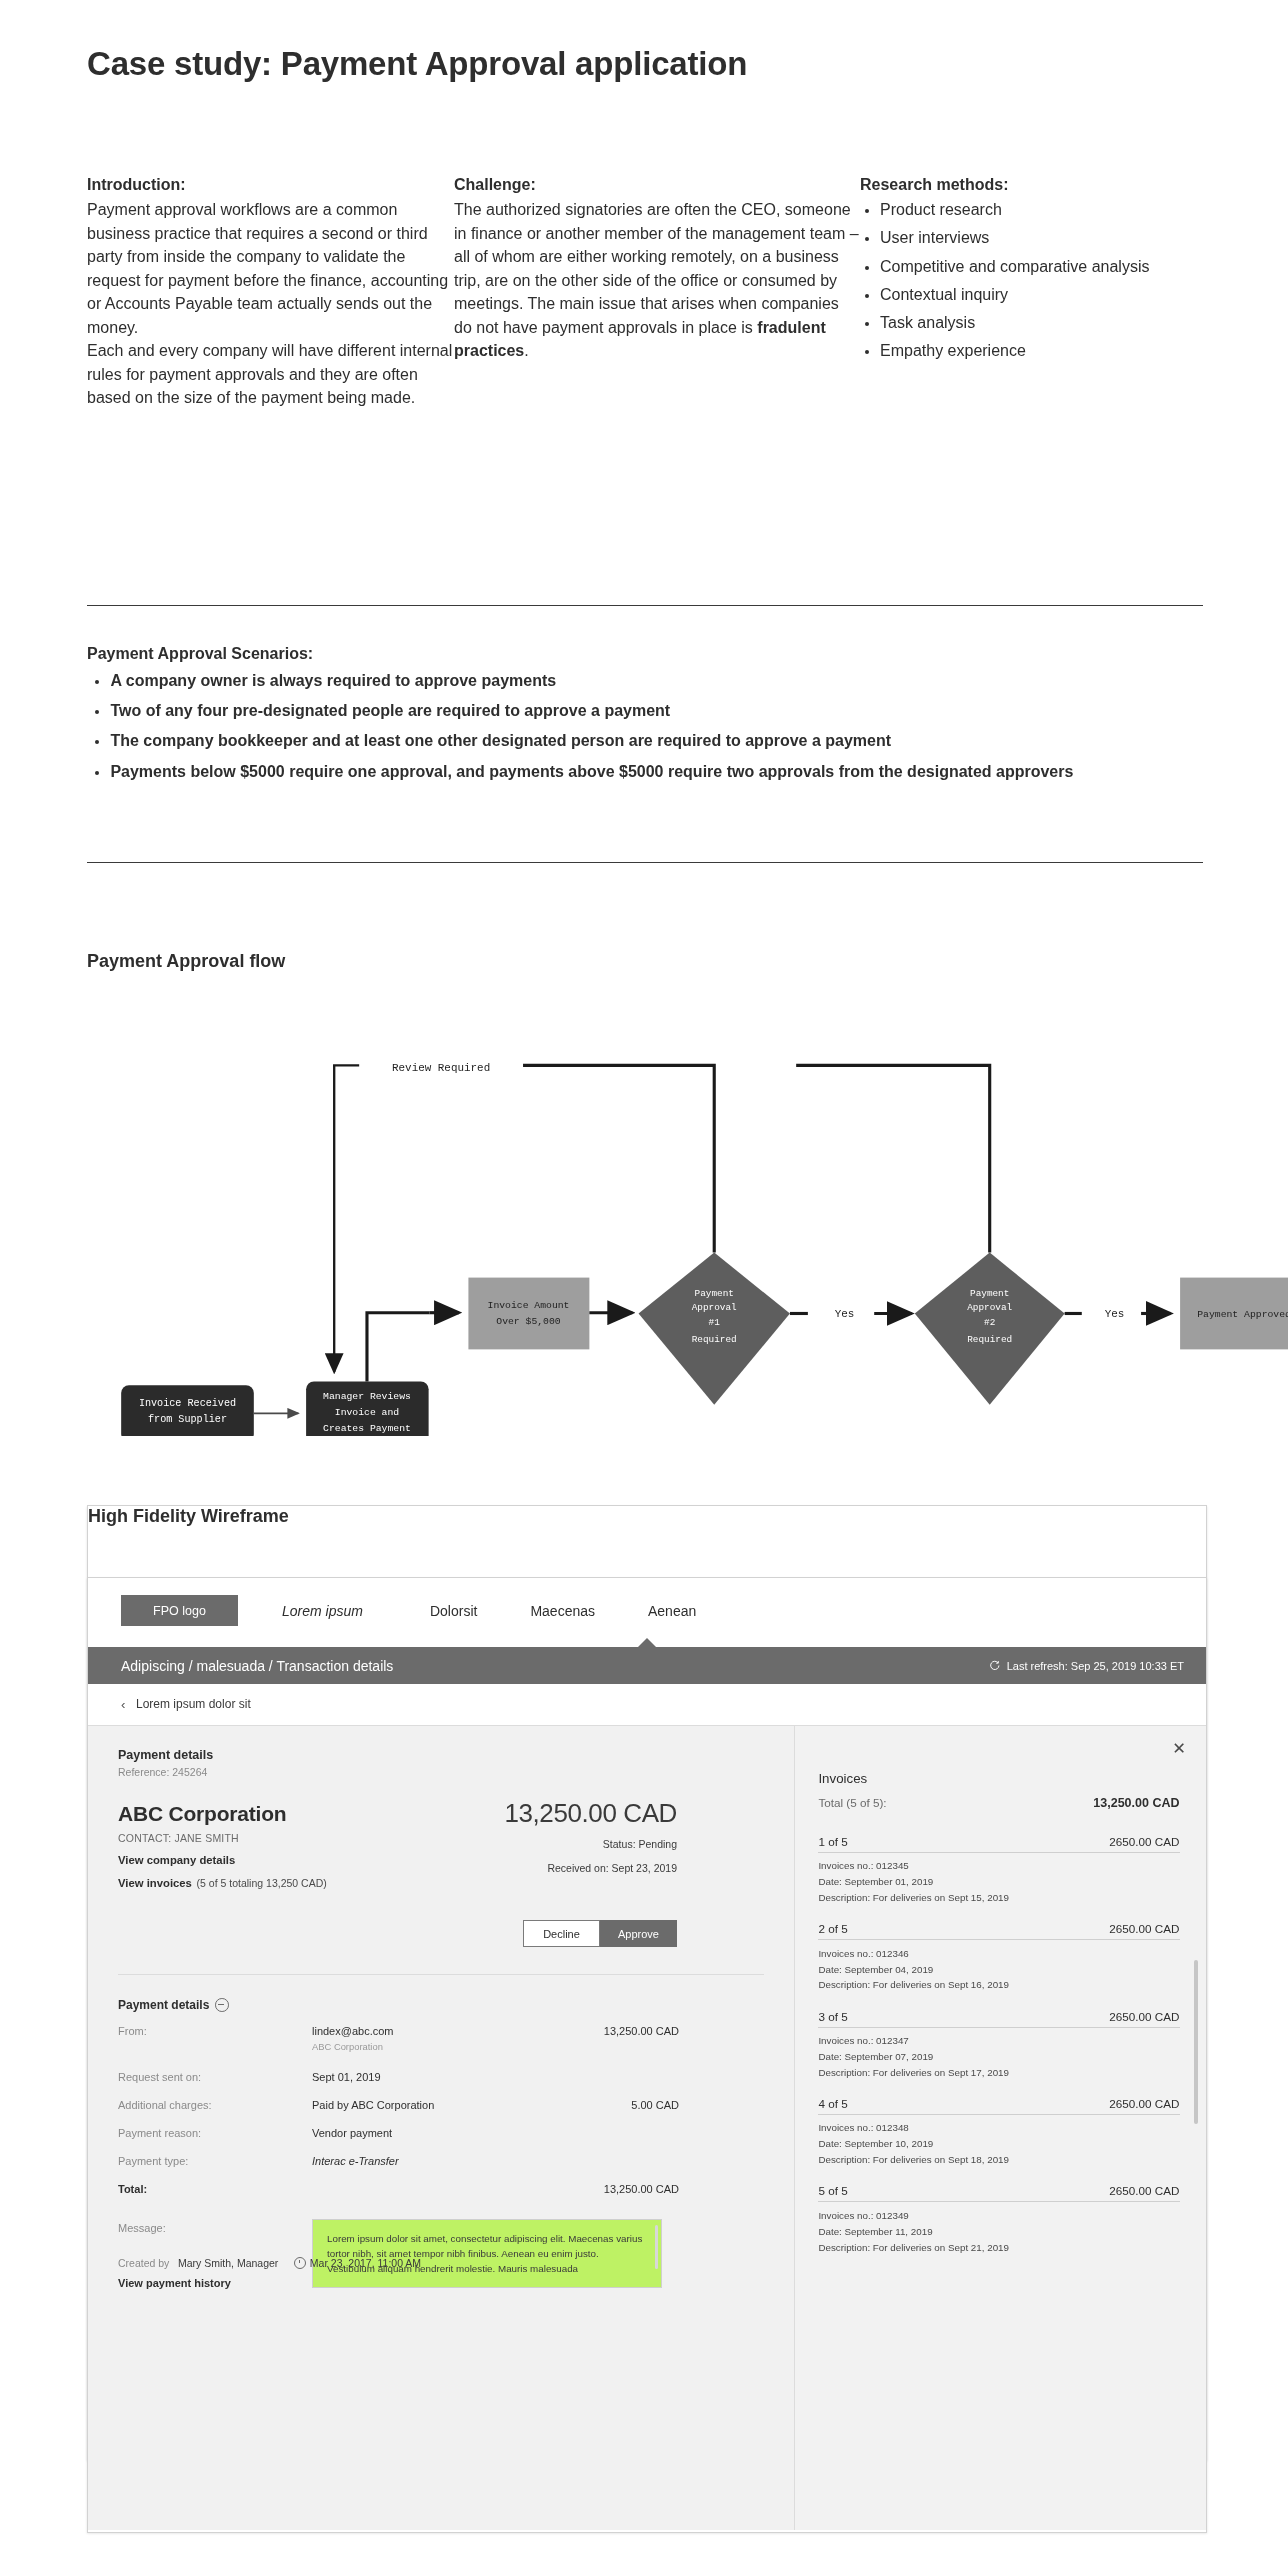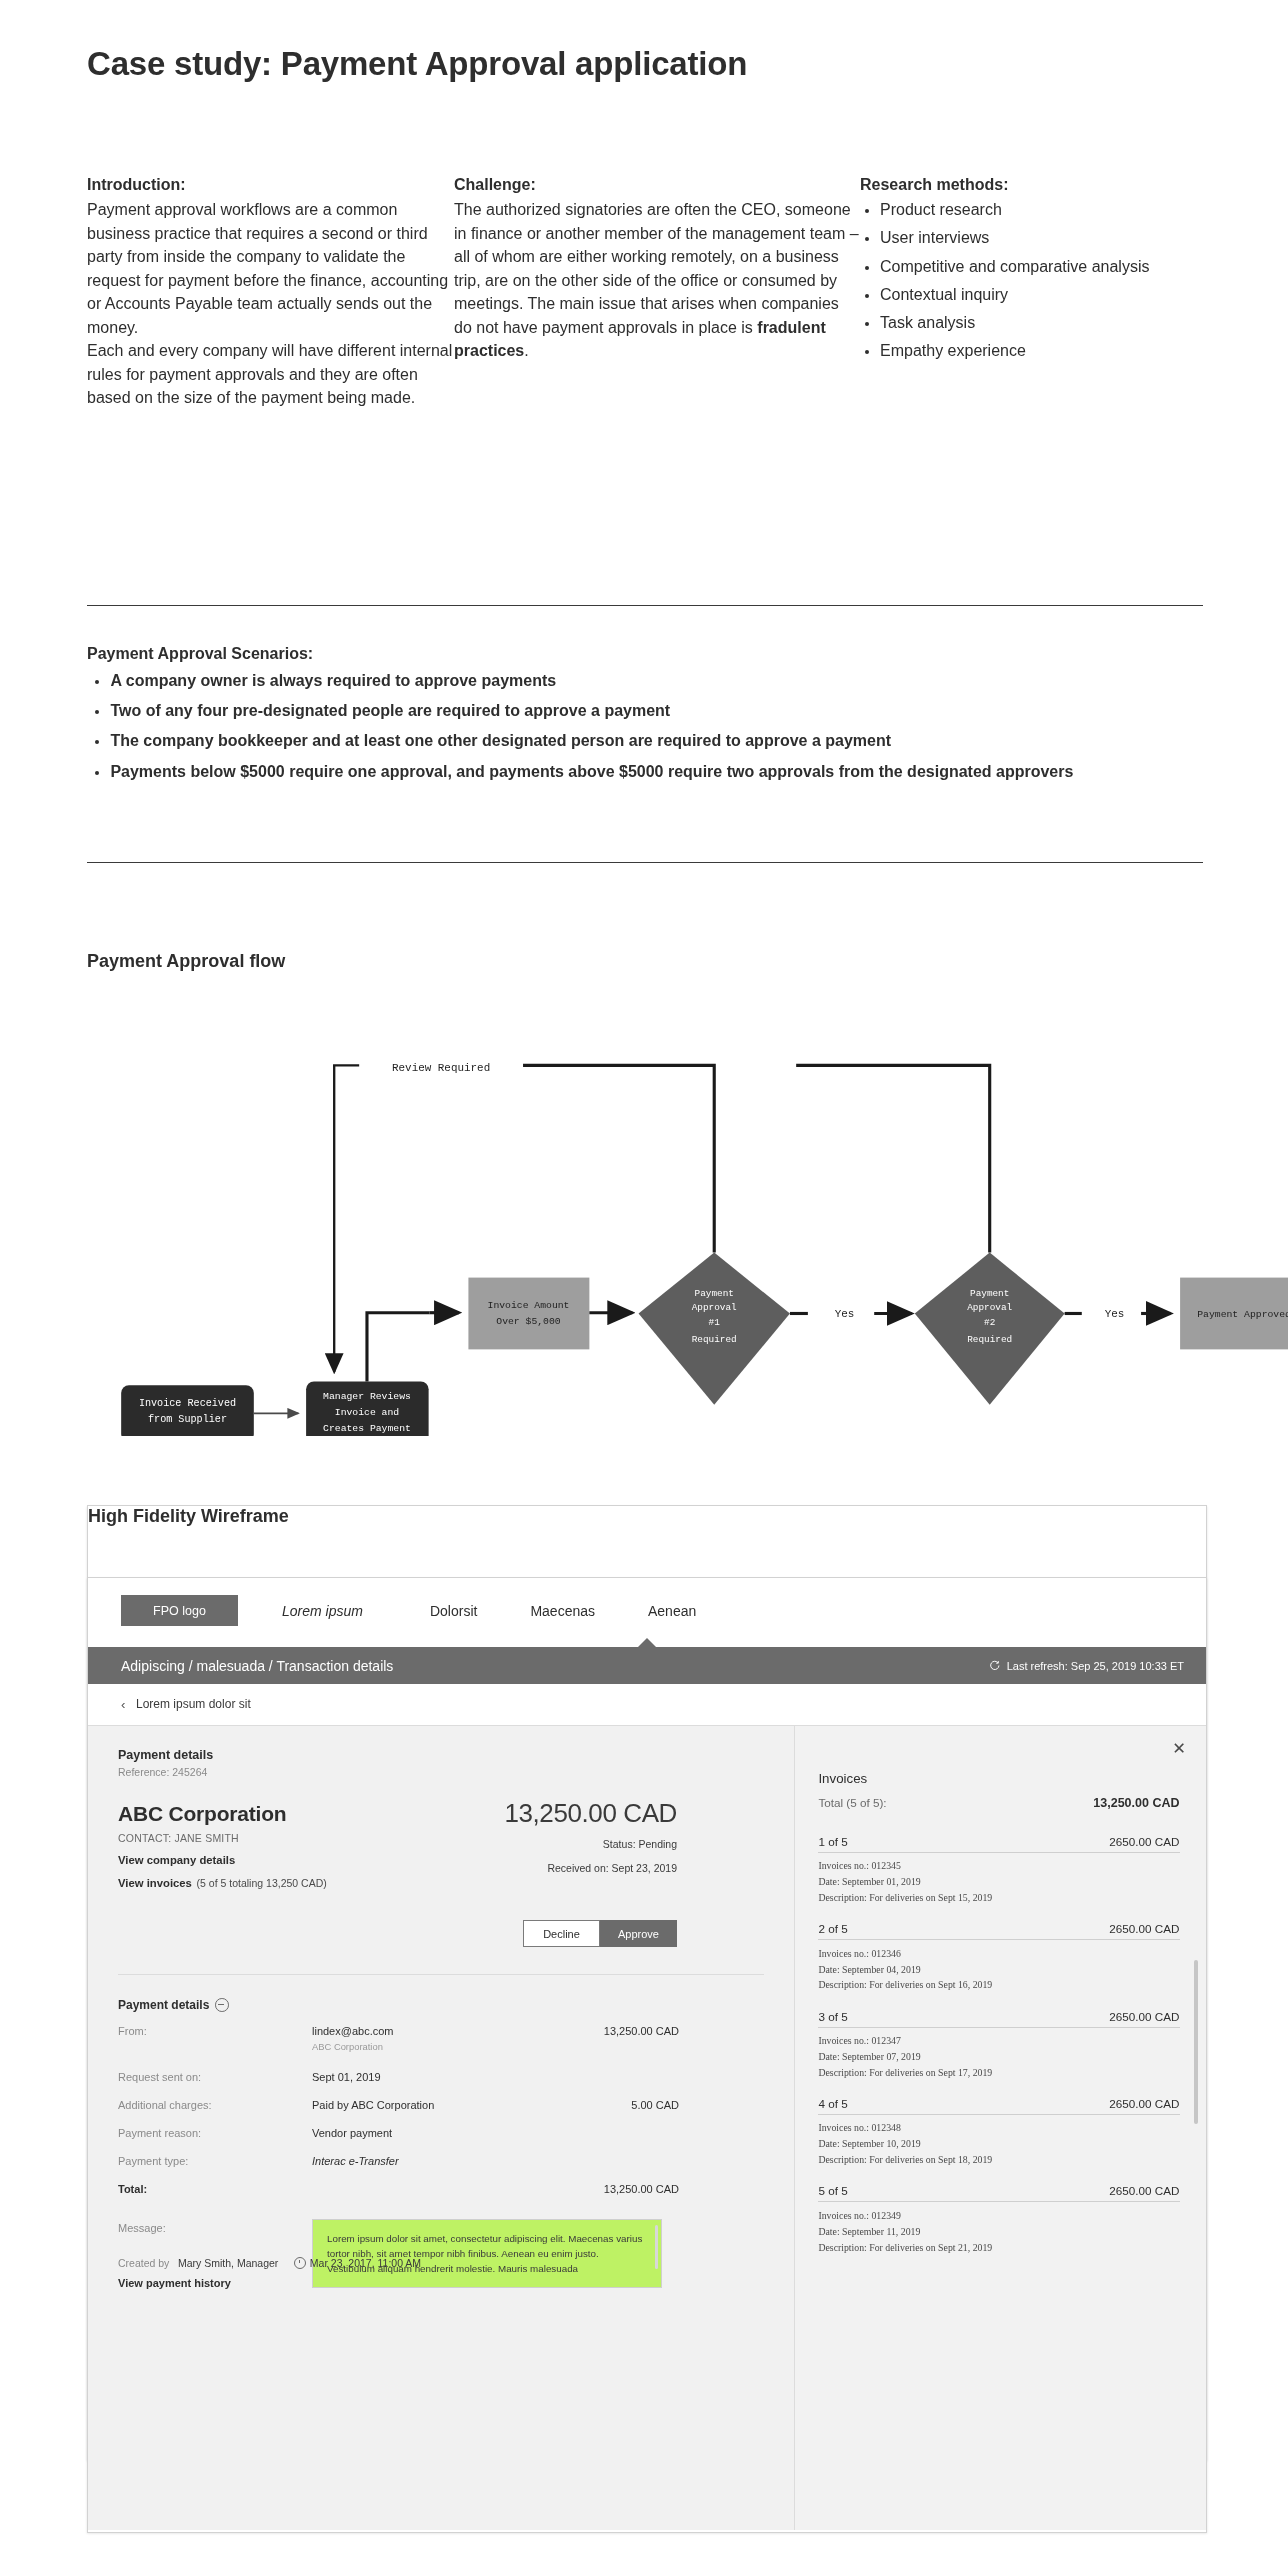--- a/index.html
+++ b/index.html
@@ -164,21 +164,21 @@
   .inv-h{ position:absolute; left:23.4px; top:45px; font-size:13.3px; color:#2e2e2e; }
   .inv-total{ position:absolute; left:23.4px; top:70px; right:26.5px; display:flex; justify-content:space-between; }
   .inv-total .l{ font-size:11.7px; color:#6b6b6b; }
   .inv-total .r{ font-size:12.5px; font-weight:700; color:#2e2e2e; }
 
   .inv-list{ position:absolute; left:23.4px; top:109px; right:26.5px; }
   .inv-item{ margin-bottom:16.4px; }
   .inv-row{ display:flex; justify-content:space-between; border-bottom:0.8px solid #cfcfcf; padding-bottom:3.9px; }
   .inv-row .n{ font-size:11.7px; color:#2e2e2e; }
   .inv-row .v{ font-size:11.7px; color:#2e2e2e; }
-  .inv-meta{ margin-top:5.5px; font-size:9.8px; line-height:1.62; color:#4a4a4a;font-family:Liberation Serif, serif; }
+  .inv-meta{ margin-top:5.5px; font-size:9.8px; line-height:1.62; color:#4a4a4a; }
 
   .scrollbar{ position:absolute; right:7.8px; top:234px; width:4.7px; height:164px; background:#c6c6c6; border-radius:2.3px; cursor:pointer;}
 </style>
 </head>
 <body>
 
 <div class="page">
 
   <div class="doc-title">Case study: Payment Approval application</div>
 

